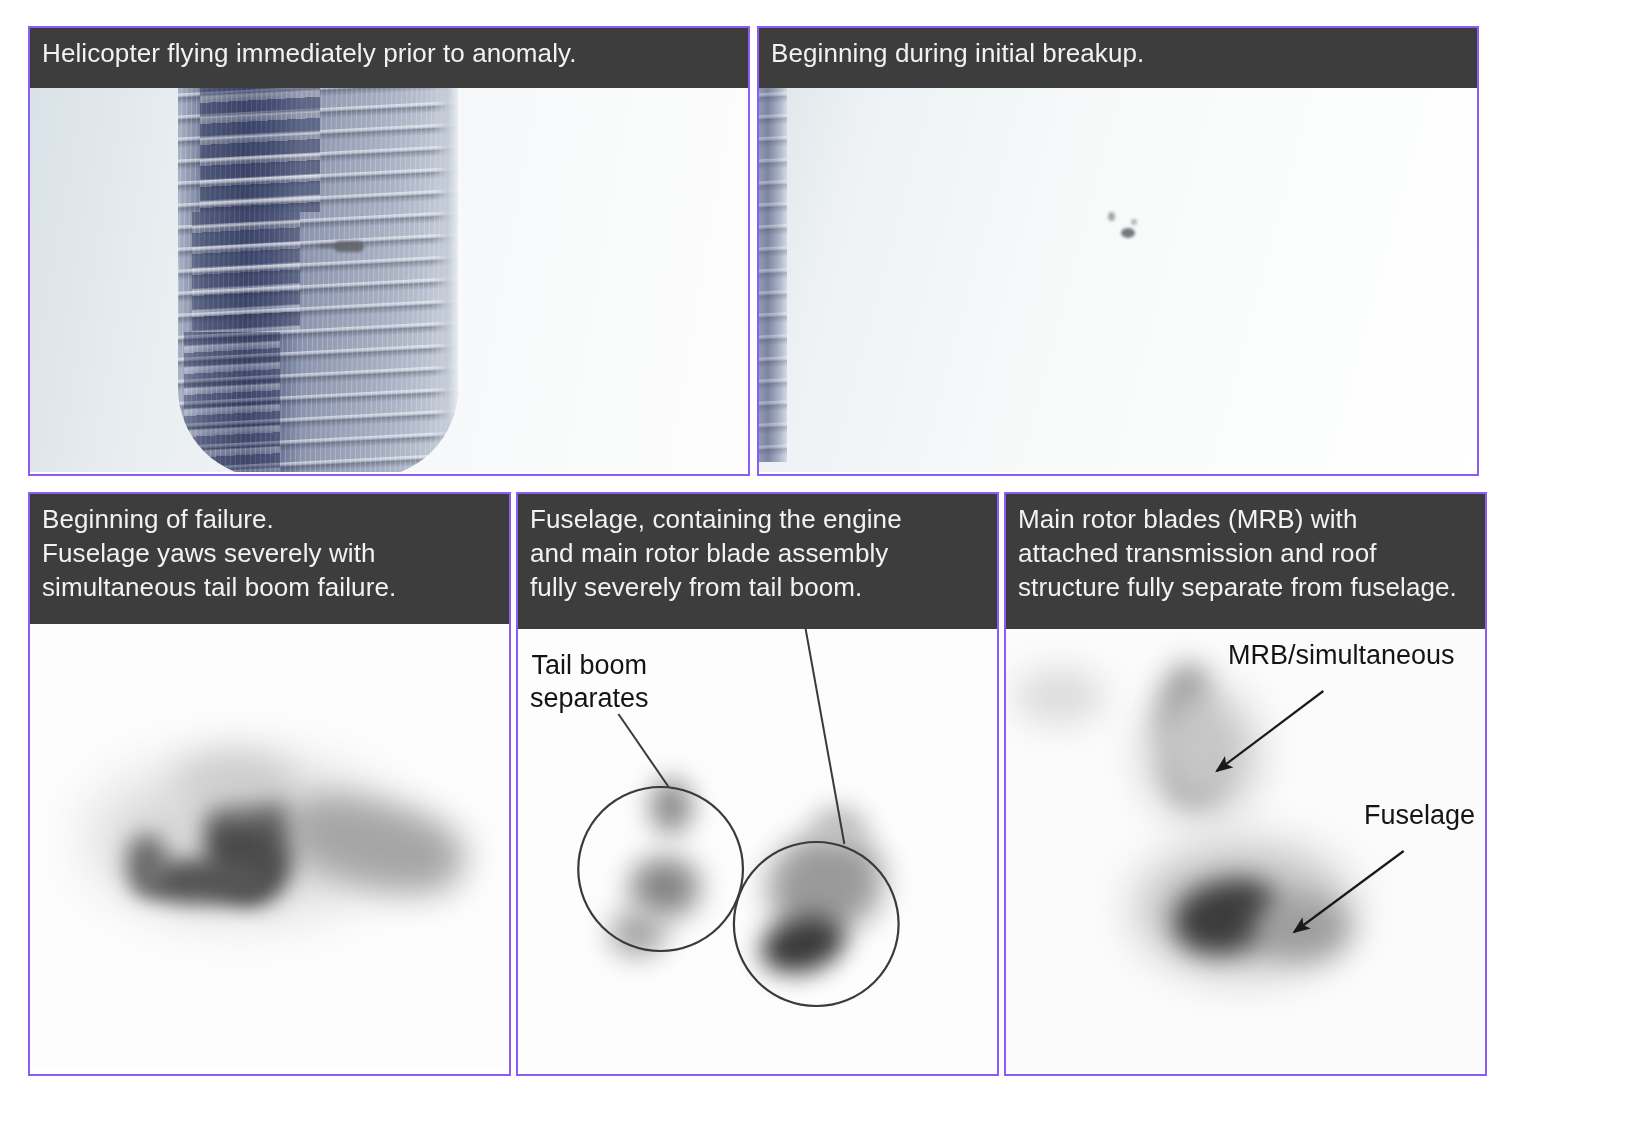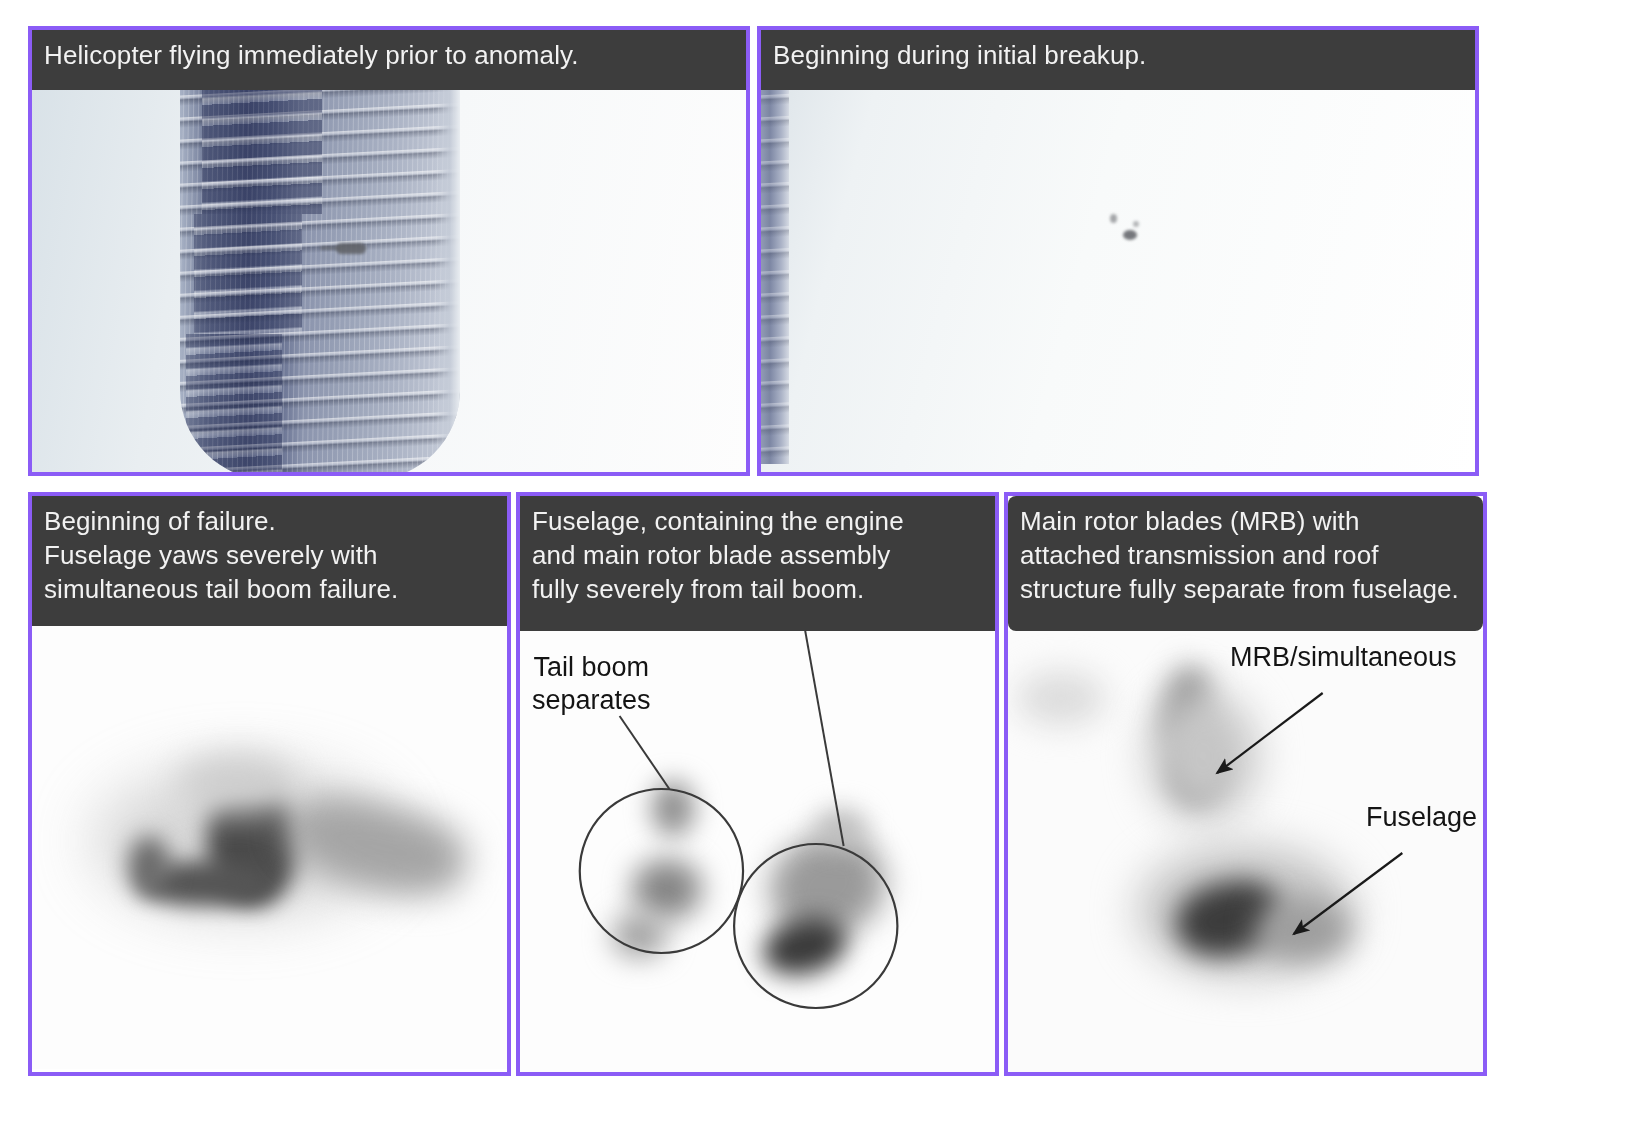--- a/index.html
+++ b/index.html
@@ -17,21 +17,21 @@
     position: relative;
     width: 1635px;
     height: 1148px;
     background: #ffffff;
   }
 
   
   .panel {
     position: absolute;
     box-sizing: border-box;
-    border: 4px solid #8b5cf6;
+    border: 2px solid #8b5cf6;
     background: #ffffff;
     overflow: hidden;
   }
   .caption {
     box-sizing: border-box;
     background: #3d3d3d;
     color: #f2f2f2;
     padding: 9px 12px 11px 12px;
     font-size: 26px;
     line-height: 1.30;
@@ -220,21 +220,21 @@
         <line x1="100" y1="85" x2="150" y2="158" stroke="#3a3a3a" stroke-width="2"></line>
         <line x1="285" y1="-8" x2="325" y2="215" stroke="#3a3a3a" stroke-width="2"></line>
       </svg>
 
       <div class="anno-label" style="left:12px; top:20px;">Tail boom
 separates</div>
     </div>
   </div>
 
   <div class="panel" style="left:1004px; top:492px; width:483px; height:584px;">
-    <div class="caption" style="height:135px;border-radius:8px;">Main rotor blades (MRB)  with
+    <div class="caption" style="height:135px;">Main rotor blades (MRB)  with
 attached transmission and roof
 structure fully separate from fuselage.</div>
     <div class="imgarea" style="height:443px; background:#fbfbfb;">
 
       <div class="blob" style="left:155px; top:35px; width:45px; height:85px; background:#8d8d8d; filter:blur(14px); border-radius:45%; transform:rotate(12deg);"></div>
       <div class="blob" style="left:163px; top:112px; width:50px; height:60px; background:#5f5f5f; filter:blur(12px); border-radius:50%;"></div>
       <div class="blob" style="left:140px; top:60px; width:110px; height:130px; background:#c6c6c6; filter:blur(20px); border-radius:50%;"></div>
 
       <div class="blob" style="left:130px; top:215px; width:215px; height:130px; background:#c2c2c2; filter:blur(22px); border-radius:50%;"></div>
       <div class="blob" style="left:168px; top:252px; width:105px; height:72px; background:#3c3c3c; filter:blur(13px); border-radius:50% 45% 55% 50%; transform:rotate(-12deg);"></div>

